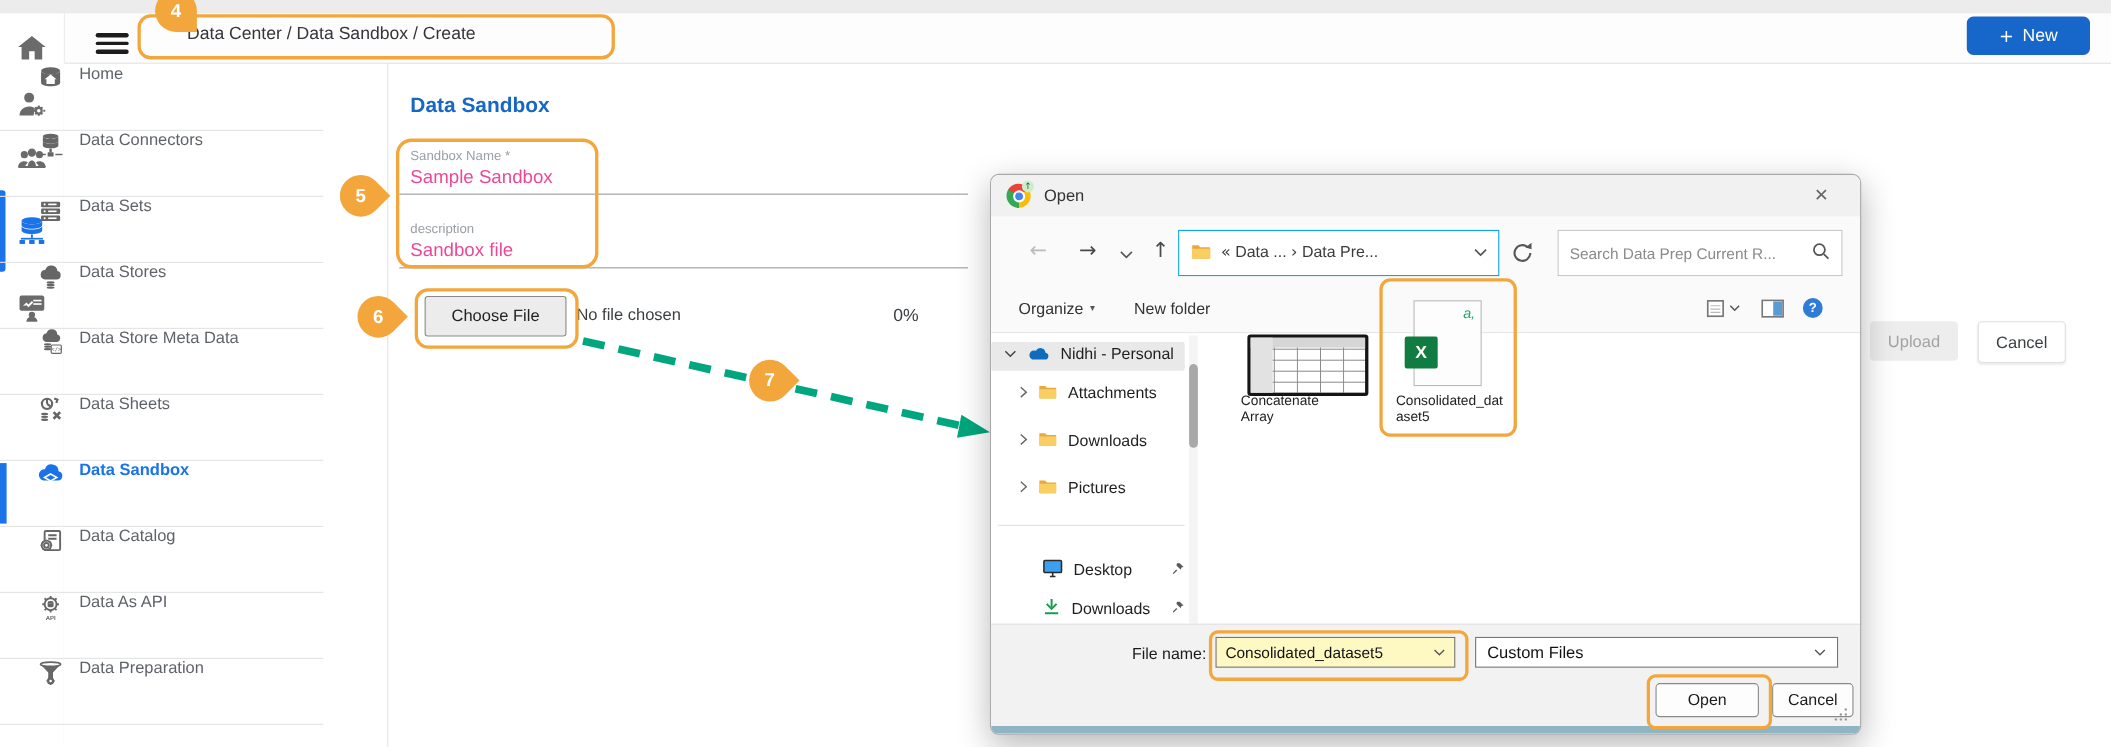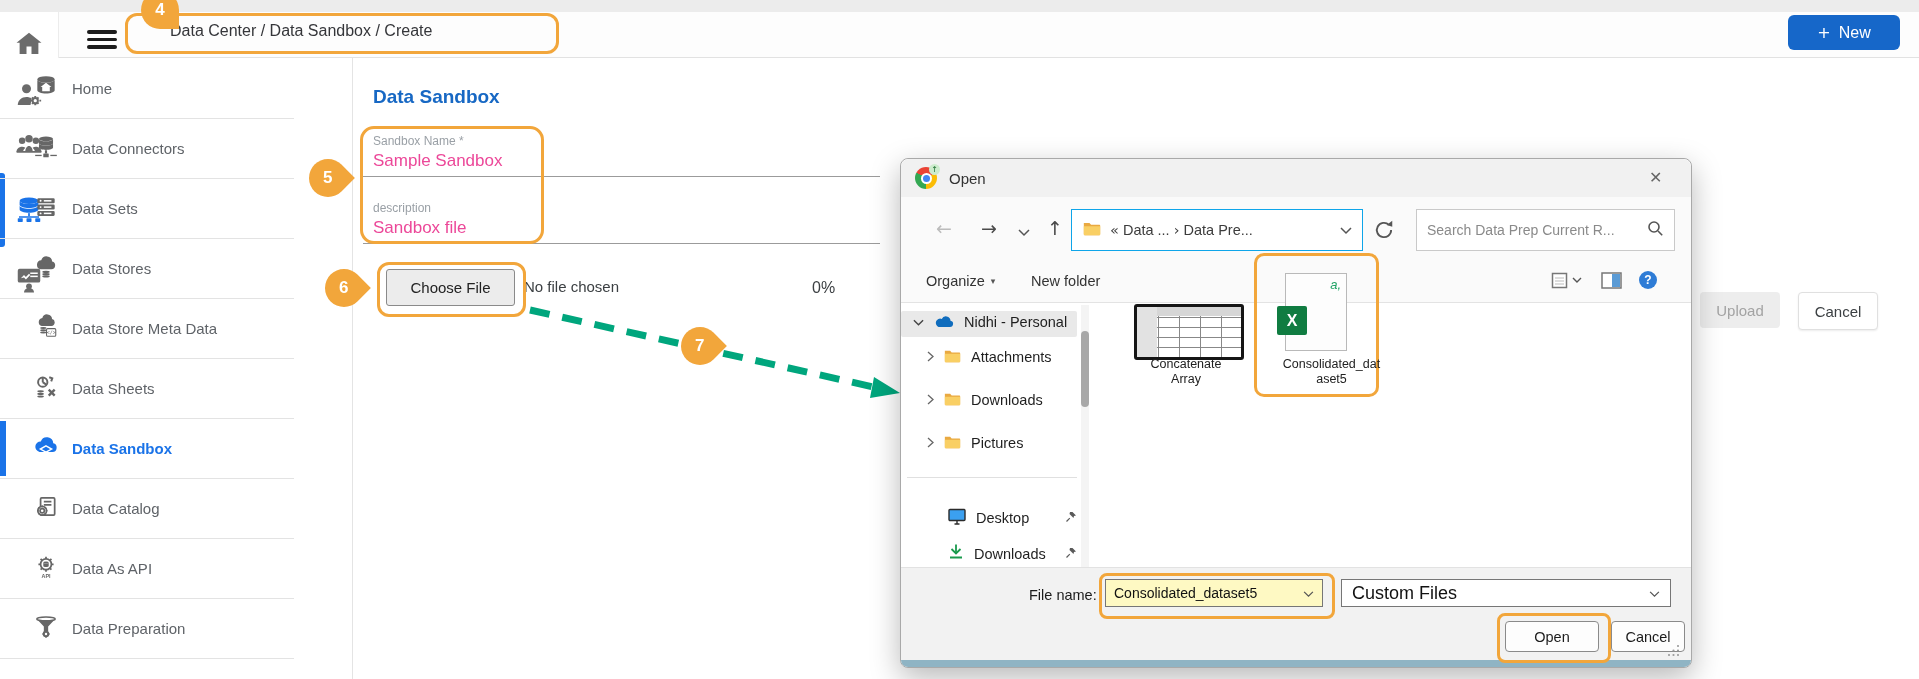--- a/index.html
+++ b/index.html
@@ -20,21 +20,21 @@
          display:flex;align-items:center;justify-content:center;z-index:60}
   .badge.tail-right{border-radius:50% 50% 0 50%;transform:rotate(-45deg)}
   .badge.tail-right span{transform:rotate(45deg)}
   .badge.tail-br{border-radius:50% 50% 0 50%}
   
   .rail{left:0;top:12px;width:58px;height:667px;background:#fff;border-right:1px solid #ececec}
   .railbar{left:0;top:173px;width:5px;height:74px;background:#1a73e8;border-radius:0 3px 3px 0}
   
   .sidebar{left:58px;top:58px;width:294px;height:621px;background:#fff;border-right:1px solid #e4e4e4}
   .srow{position:absolute;left:0;width:294px;height:60px;border-bottom:1px solid #e3e3e3;
-        display:flex;align-items:center;padding-left:33px;box-sizing:border-box;gap:13px;
+        display:flex;padding-left:33px;box-sizing:border-box;gap:13px;
         font-size:15px;color:#5f6368;cursor:pointer}
   .srow.active{color:#1a73e8;font-weight:bold}
   .srow.active .activebar{position:absolute;left:0;top:2px;width:6px;height:55px;background:#1a73e8}
   .srow svg{flex:0 0 auto}
   
   .page-title{left:373px;top:86px;font-size:19px;font-weight:bold;color:#1768c4}
   .fields-box{left:360px;top:126px;width:178px;height:112px;border:3px solid #F2A63B;border-radius:14px;z-index:20}
   .flabel{font-size:12px;color:#9aa0a6}
   .fvalue{font-size:17px;color:#ec4899}
   .uline{height:1px;background:#9b9b9b}
@@ -57,21 +57,21 @@
   .searchbox{left:515px;top:50px;width:259px;height:42px;background:#fff;border:1px solid #c9c9c9;box-sizing:border-box}
   .toolbar-text{font-size:14.5px;color:#333}
   .dcontent{left:0;top:144px;width:100%;height:264px;background:#fff}
   .trow{position:absolute;display:flex;align-items:center;font-size:14.5px;color:#1f1f1f}
   .treesel{left:0;top:152px;width:176px;height:26px;background:#e9e9e9;border-radius:2px}
   .scrollthumb{left:180px;top:172px;width:8px;height:76px;background:#a8a8a8;border-radius:4px}
   .scrolltrack{left:180px;top:146px;width:8px;height:262px;background:#f4f4f4}
   .tbl-icon{left:233px;top:145px;width:104px;height:50px;background:#fff;border:3px solid #151515;border-radius:3px;
      background-image:linear-gradient(#888 1px,transparent 1px),linear-gradient(90deg,#888 1px,transparent 1px);
      background-size:100% 10px,21px 100%}
-  .filelabel{font-size:12.5px;color:#222;text-align:center;line-height:15px}
+  .filelabel{font-size:12.5px;color:#222;text-align:left;line-height:15px}
   .excel-outline{left:353px;top:94px;width:119px;height:138px;border:3px solid #F2A63B;border-radius:10px;z-index:5}
   .excel-page{left:384px;top:114px;width:60px;height:76px;background:#fdfdfd;border:1.5px solid #b9b9b9;z-index:6}
   .excel-x{left:376px;top:147px;width:30px;height:29px;background:#107c41;border-radius:2px;color:#fff;
            font-weight:bold;font-size:16px;display:flex;align-items:center;justify-content:center;z-index:7}
   .dfooter{left:0;top:408px;width:100%;height:93px;background:#f2f2f2;border-top:1px solid #e2e2e2}
   .fname-outline{left:198px;top:414px;width:230px;height:40px;border:3px solid #F2A63B;border-radius:8px;z-index:8}
   .fname-input{left:204px;top:420px;width:218px;height:28px;background:#fef9c3;border:1px solid #767676;box-sizing:border-box}
   .ftype{left:440px;top:420px;width:330px;height:28px;background:#fff;border:1px solid #767676;box-sizing:border-box}
   .open-outline{left:596px;top:454px;width:108px;height:44px;border:3px solid #F2A63B;border-radius:8px;z-index:8}
   .dbtn{background:#fdfdfd;border:1px solid #8a8a8a;border-radius:4px;font-size:14.5px;color:#1b1b1b;
@@ -486,21 +486,21 @@
   <div class="abs dfooter"></div>
   <div class="abs" style="left:128px;top:428px;font-size:14.5px;color:#1b1b1b">File name:</div>
   <div class="abs fname-outline"></div>
   <div class="abs fname-input flex" style="padding:0 8px;z-index:9">
     <span style="font-size:14px;color:#111">Consolidated_dataset5</span>
     <span style="margin-left:auto"><svg width="11" height="7" viewBox="0 0 12 8">
           <path d="M1 1l5 5 5-5" fill="none" stroke="#555" stroke-width="1.4"></path>
         </svg></span>
   </div>
   <div class="abs ftype flex" style="padding:0 10px">
-    <span style="font-size:18px;color:#111">Custom Files</span>
+    <span style="font-size:15px;color:#111">Custom Files</span>
     <span style="margin-left:auto"><svg width="11" height="7" viewBox="0 0 12 8">
           <path d="M1 1l5 5 5-5" fill="none" stroke="#555" stroke-width="1.4"></path>
         </svg></span>
   </div>
   <div class="abs open-outline"></div>
   <div class="abs dbtn" style="left:604px;top:462px;width:92px;height:29px;z-index:9">Open</div>
   <div class="abs dbtn" style="left:710px;top:462px;width:72px;height:29px">Cancel</div>
   <span class="abs" style="left:766px;top:484px">
     <svg width="13" height="13" viewBox="0 0 13 13">
         <g fill="#9a9a9a">

